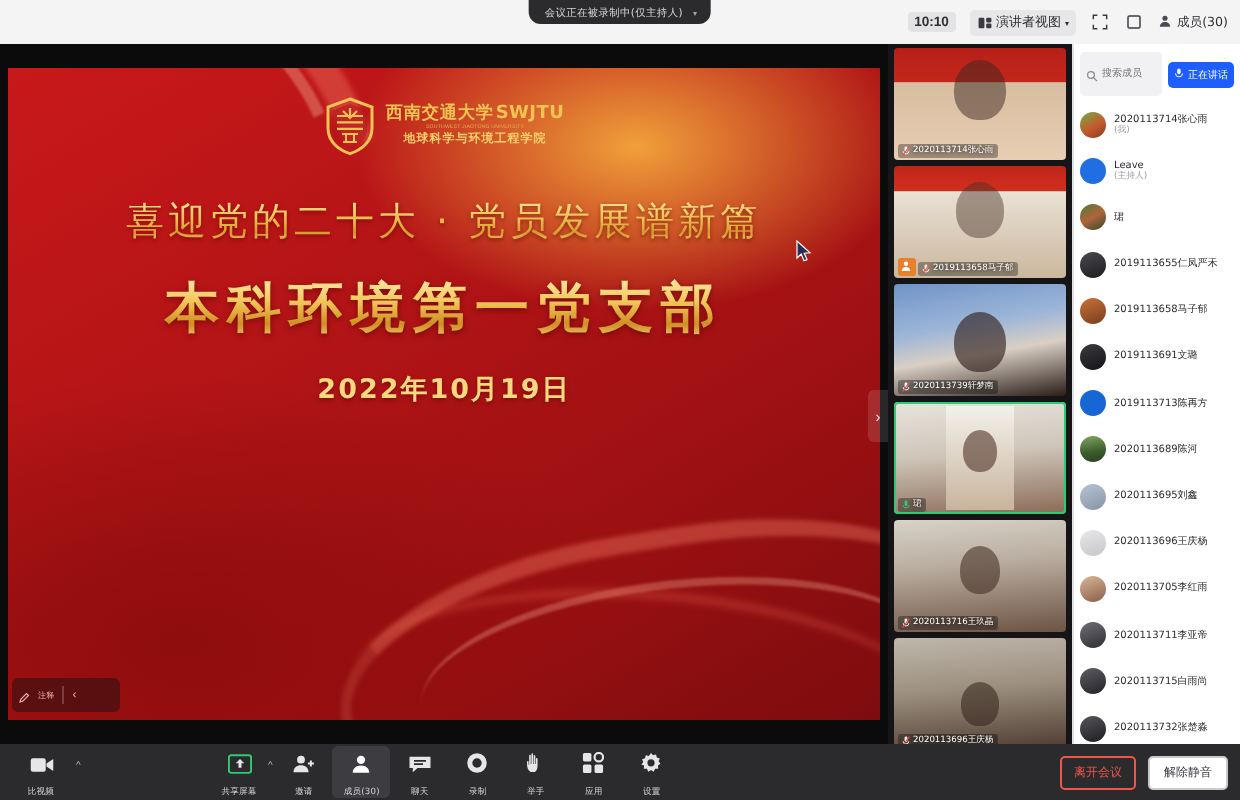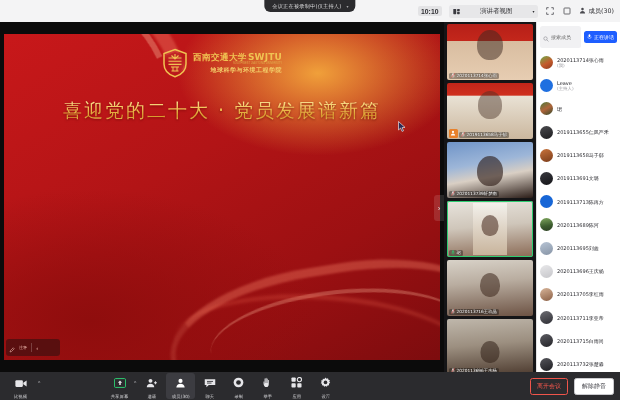--- a/index.html
+++ b/index.html
@@ -21,21 +21,21 @@
     padding:2.5px 7px 2.5px 8px; border-radius:0 0 6px 6px;
     display:flex; align-items:center; gap:5px; z-index:30;
     letter-spacing:.2px; white-space:nowrap;
   }
   .float-pill .caret{ font-size:4px; opacity:.7; }
   .tb-clock{
     font-size:6.8px; color:#2f2f33; background:#e3e3e5;
     border-radius:2px; padding:1.5px 3.5px; font-weight:600;
   }
   .tb-view{
-    display:flex; align-items:center; gap:20px;
+    display:flex; align-items:center; gap:2px;
     font-size:6.5px; color:#2f2f33; background:#e7e7e9;
     border-radius:2.5px; padding:2px 4px; cursor:pointer;
   }
   .tb-ico{ display:inline-flex; align-items:center; }
   .tb-btn{ cursor:pointer; display:inline-flex; align-items:center; padding:1px; }
   .tb-members{
     display:flex; align-items:center; gap:2px;
     font-size:6.3px; color:#303034; cursor:pointer;
   }
 
@@ -87,21 +87,21 @@
     transform:rotate(4deg); filter:blur(1.5px);
   }
 
   .slide-inner{ position:relative; z-index:4; text-align:center; padding-top:14px; }
 
   .logo-row{ display:flex; align-items:center; justify-content:center; gap:5px; }
   .crest{
     width:26px; height:30px; position:relative;
     display:flex; align-items:center; justify-content:center;
   }
-  .logo-text{ text-align:right; line-height:1; }
+  .logo-text{ text-align:center; line-height:1; }
   .logo-cn{
     font-size:8.6px; color:#f0c352; font-weight:700; letter-spacing:.4px;
     font-family:"DejaVu Sans","Liberation Sans",sans-serif;
     display:flex; align-items:baseline; gap:1px;
   }
   .logo-en{ font-size:9px; color:#f0c352; font-weight:800; letter-spacing:.2px; }
   .logo-sub-en{
     font-size:2.6px; color:#e2b552; letter-spacing:.08px;
     margin-top:1.5px; white-space:nowrap; opacity:.92;
   }
@@ -337,20 +337,22 @@
           <div class="logo-cn">
             <span>西南交通大学</span>
             <span class="logo-en">SWJTU</span>
           </div>
           <div class="logo-sub-en">SOUTHWEST JIAOTONG UNIVERSITY</div>
           <div class="logo-dept">地球科学与环境工程学院</div>
         </div>
       </div>
 
       <div class="line1 cn">喜迎党的二十大 · 党员发展谱新篇</div>
+      <div class="line2 cn">本科环境第一党支部</div>
+      <div class="line4 cn">2022年10月19日</div>
     </div>
 
     <div class="annot-bar">
       <span>
         <svg width="6" height="6" viewBox="0 0 12 12" fill="none" stroke="#e8b0a6" stroke-width="1.2">
           <path d="M2 10 L3 7 L8.5 1.5 L10.5 3.5 L5 9 Z"></path>
         </svg>
       </span>
       <span class="annot-lbl cn">注释</span>
       <span class="annot-sep"></span>

